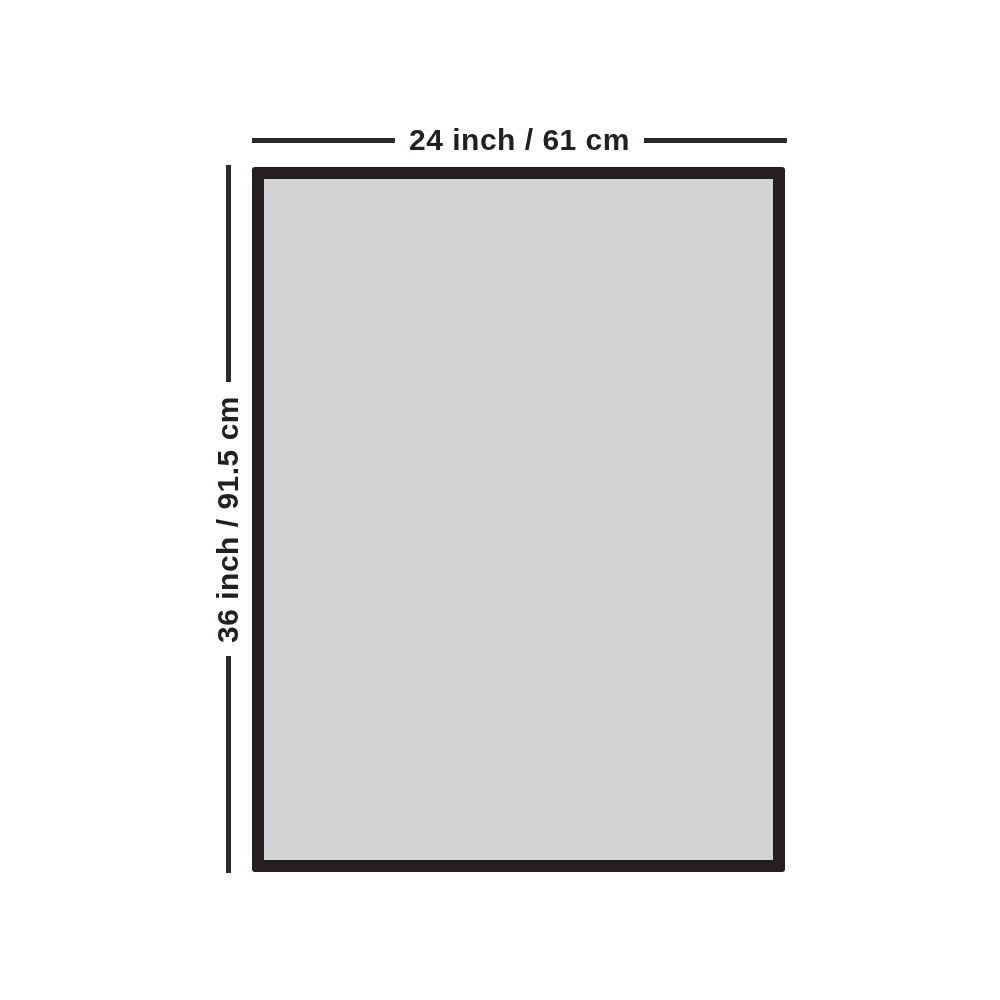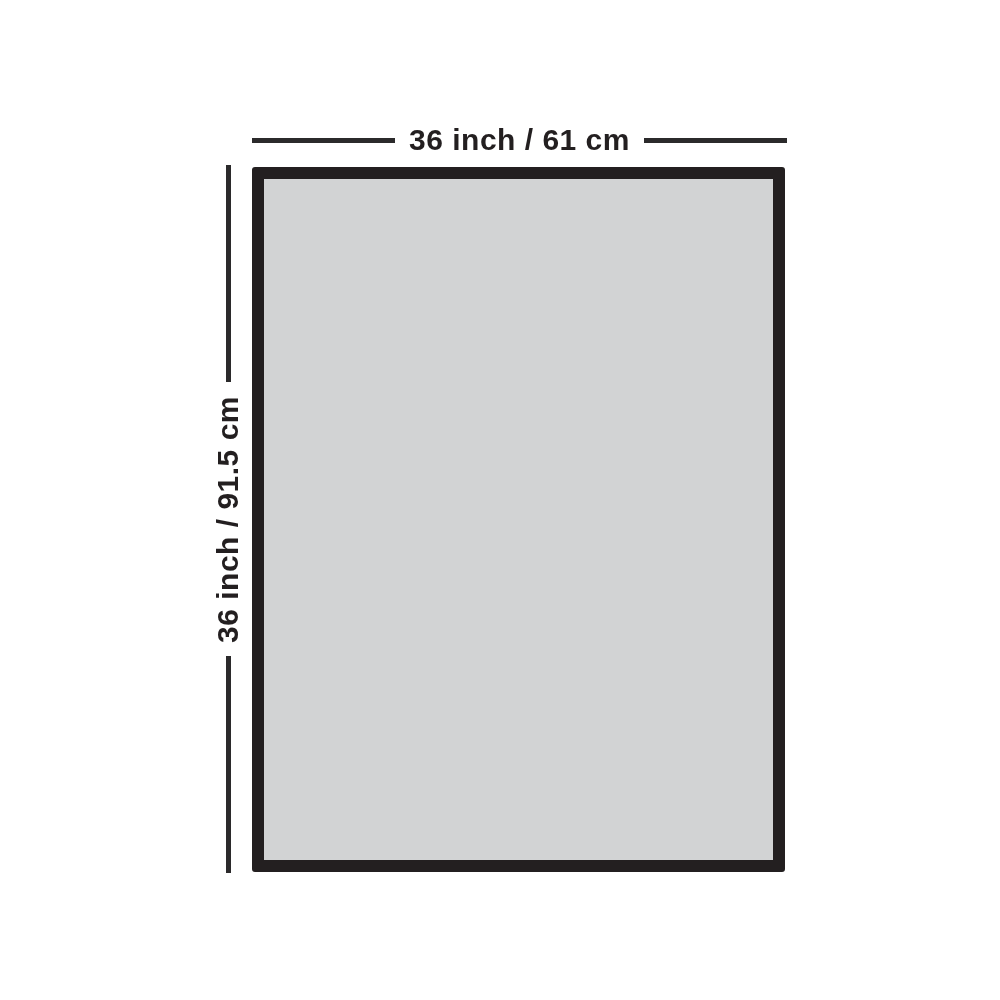--- a/index.html
+++ b/index.html
@@ -79,21 +79,21 @@
     padding: 14px 0;
   }
 </style>
 </head>
 <body>
 
 <div class="canvas">
 
   <div class="dim-width">
     <div class="hline"></div>
-    <div class="dim-label">36 inch / 61 cm</div>
+    <div class="dim-label">24 inch / 61 cm</div>
     <div class="hline"></div>
   </div>
 
   <div class="dim-height">
     <div class="vline"></div>
     <div class="dim-label">36 inch / 91.5 cm</div>
     <div class="vline"></div>
   </div>
 
   <div class="board"></div>

